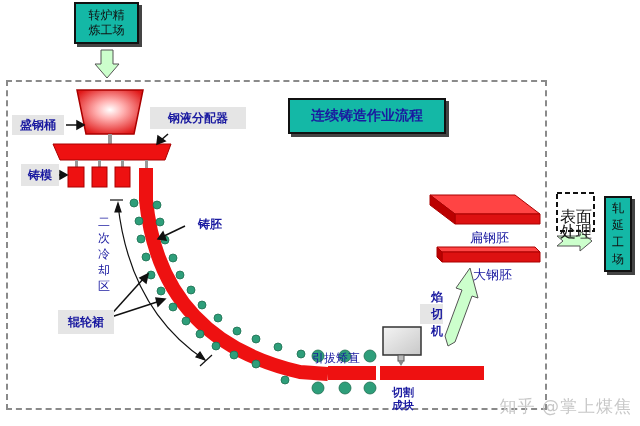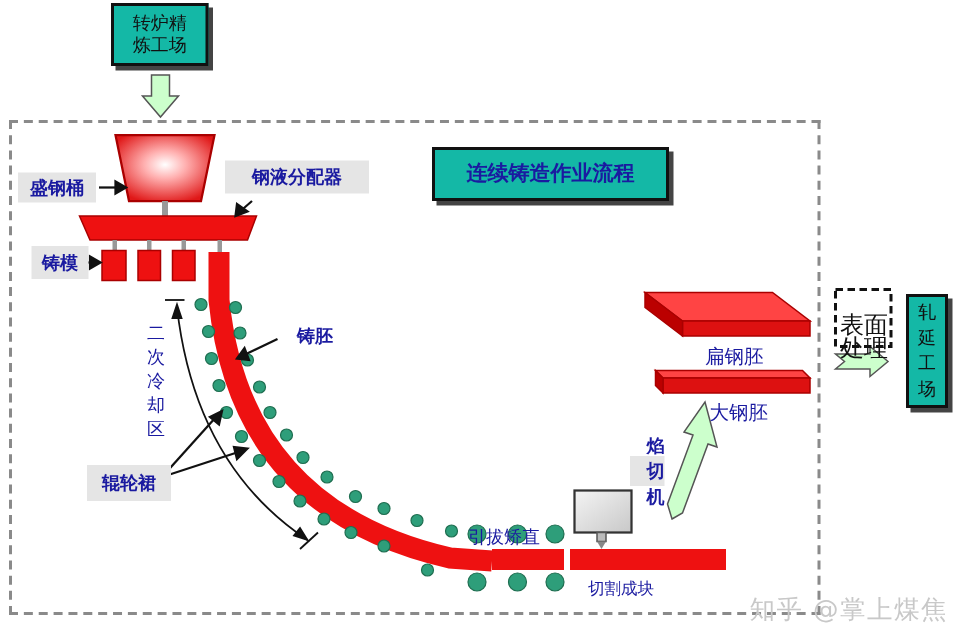--- a/index.html
+++ b/index.html
@@ -163,21 +163,21 @@
 <div class="label-yellow" style="left:150px;top:107px;width:96px;height:22px;">钢液分配器</div>
 <div class="label-yellow" style="left:10px;top:164px;width:38px;height:22px;margin-left:11px;">铸模</div>
 <div class="label-yellow" style="left:58px;top:310px;width:56px;height:24px;">辊轮裙</div>
 <div class="label-yellow" style="left:380px;top:304px;width:23px;height:20px;margin-left:40px;">焰切机</div>
 
 <div class="blue-text" style="left:186px;top:216px;margin-left:12px;">铸胚</div>
 <div class="blue-text" style="left:312px;top:329px;font-weight:normal;margin-top:21px;">引拔矫直</div>
 <div class="blue-text" style="left:470px;top:229px;font-size:13px;font-weight:normal;">扁钢胚</div>
 <div class="blue-text" style="left:473px;top:266px;font-size:13px;font-weight:normal;">大钢胚</div>
 
-<div class="blue-text" style="left:392px;top:386px;font-size:11px;font-weight:normal;line-height:13px;display:flex;align-items:center;">
+<div class="blue-text" style="left:392px;top:386px;font-size:11px;font-weight:bold;line-height:13px;display:flex;flex-direction:column;align-items:center;">
   <span>切割</span>
   <span>成块</span>
 </div>
 
 <div class="vtext" style="left:97px;top:214px;">
   <div>二</div>
   <div>次</div>
   <div>冷</div>
   <div>却</div>
   <div>区</div>

